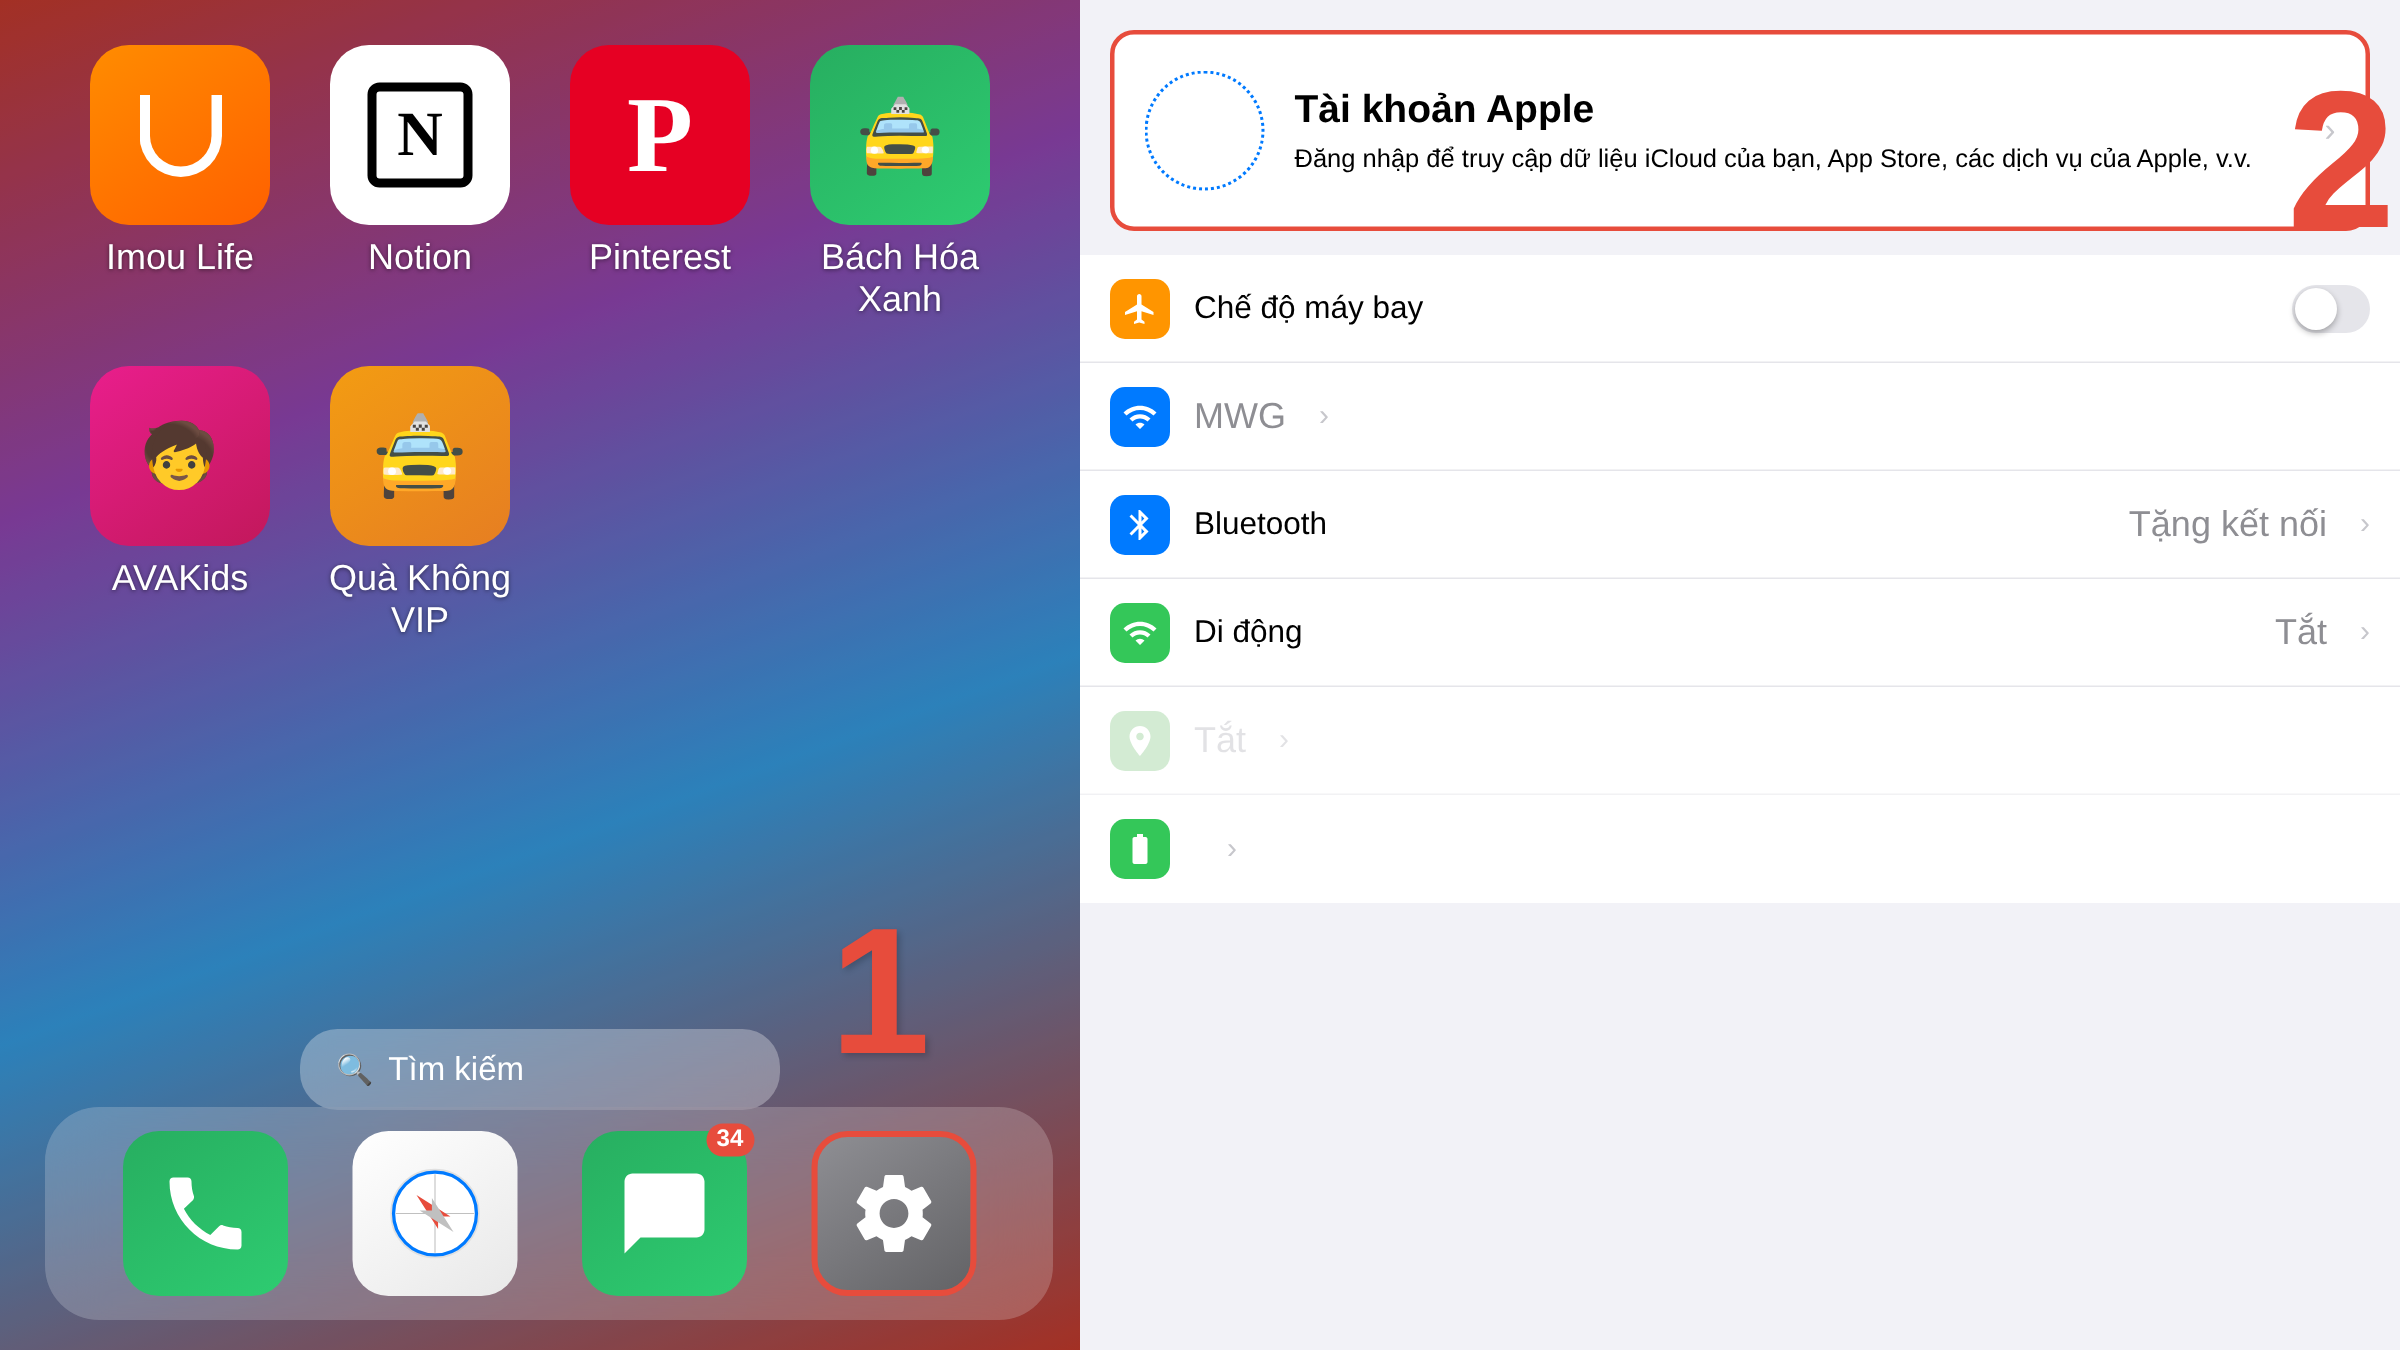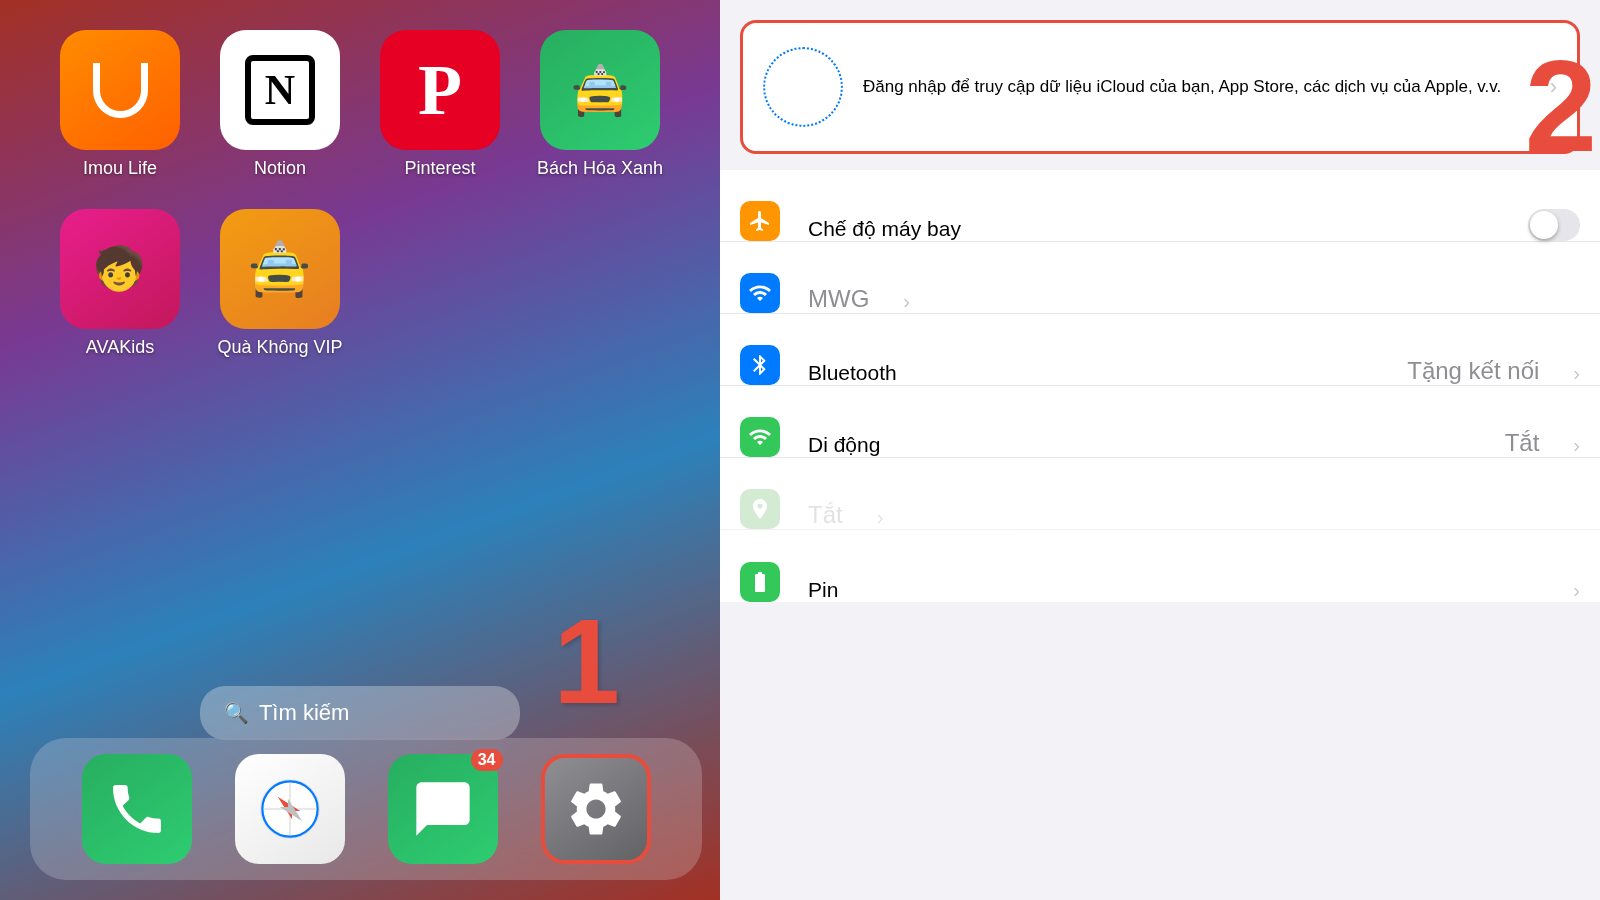--- a/index.html
+++ b/index.html
@@ -62,21 +62,21 @@
 
     .app-icon.imou { background: linear-gradient(145deg, #ff8c00, #ff6000); }
     .app-icon.notion { background: #fff; }
     .app-icon.pinterest { background: #e60023; }
     .app-icon.bachhoaxanh { background: linear-gradient(145deg, #27ae60, #2ecc71); }
     .app-icon.avakids { background: linear-gradient(145deg, #e91e8c, #c2185b); }
     .app-icon.quatangvip { background: linear-gradient(145deg, #f39c12, #e67e22); }
 
     .app-label {
       color: white;
-      font-size: 18px;
+      font-size: 24px;
       font-weight: 500;
       text-align: center;
       text-shadow: 0 1px 3px rgba(0,0,0,0.5);
     }
 
     
     .notion-inner {
       width: 70px;
       height: 70px;
       border: 6px solid #000;
@@ -304,25 +304,25 @@
       overflow: hidden;
     }
 
     .settings-section {
       background: white;
       margin: 0 0 2px 0;
     }
 
     .settings-row {
       display: flex;
-      align-items: flex-end;
+      align-items: center;
       padding: 0 20px;
       height: 72px;
       border-bottom: 1px solid #e5e5ea;
-      gap: 28px;
+      gap: 16px;
     }
 
     .settings-row:last-child {
       border-bottom: none;
     }
 
     .settings-icon {
       width: 40px;
       height: 40px;
       border-radius: 10px;
@@ -487,20 +487,21 @@
 </div>
 
 <div class="right-panel">
 
   <div class="apple-account-card">
     <div class="apple-dots">
       <div class="dots-ring"></div>
       <span class="apple-logo-icon"></span>
     </div>
     <div class="account-text">
+      <div class="account-title">Tài khoản Apple</div>
       <div class="account-desc">Đăng nhập để truy cập dữ liệu iCloud của bạn, App Store, các dịch vụ của Apple, v.v.</div>
     </div>
     <span class="chevron-right">›</span>
     <div class="step-2">2</div>
   </div>
 
   <div class="settings-list">
 
     <div class="settings-section">
       <div class="settings-row">
@@ -554,20 +555,19 @@
         <span class="settings-value dimmed">Tắt</span>
         <span class="chevron">›</span>
       </div>
 
       <div class="settings-row">
         <div class="settings-icon green3">
           <svg viewBox="0 0 24 24" fill="white">
             <path d="M15.67 4H14V2h-4v2H8.33C7.6 4 7 4.6 7 5.33v15.33C7 21.4 7.6 22 8.33 22h7.33c.74 0 1.34-.6 1.34-1.33V5.33C17 4.6 16.4 4 15.67 4z"></path>
           </svg>
         </div>
-        <span class="settings-label">Pin</span>
         <span class="settings-value"></span>
         <span class="chevron">›</span>
       </div>
     </div>
 
   </div>
 </div>
 
 </body></html>

